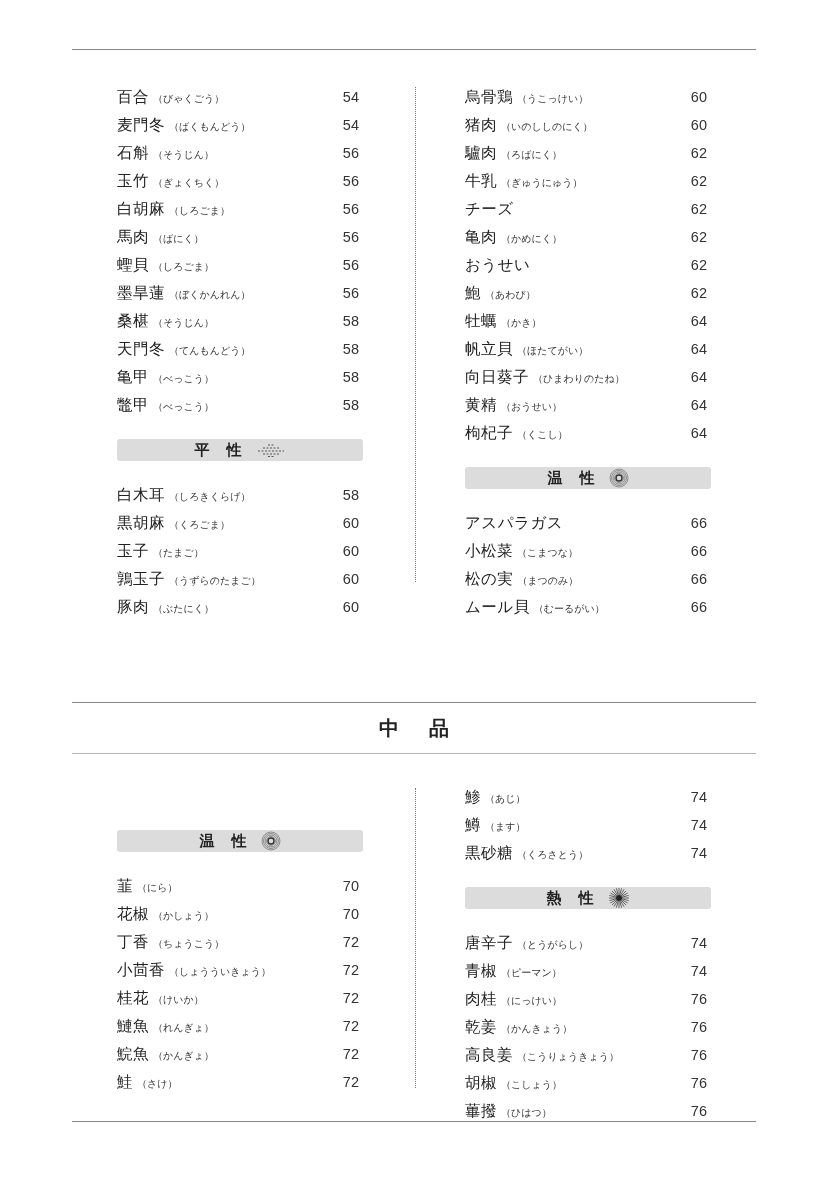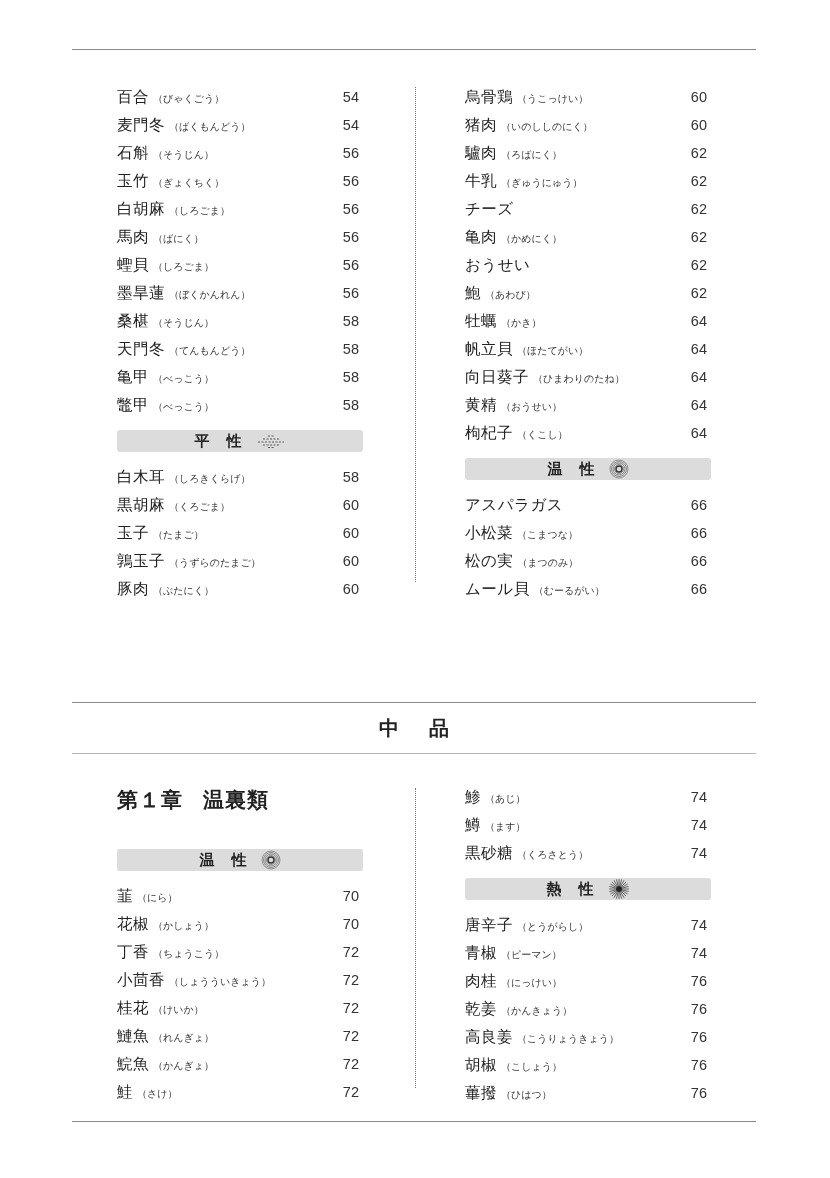--- a/index.html
+++ b/index.html
@@ -8,21 +8,21 @@
     font-family: "DejaVu Sans", "Liberation Sans", sans-serif; color: #222;
   }
   .hline { position: absolute; left: 72px; width: 684px; height: 0; border-top: 1.5px solid #8a8a8a; }
   .col { position: absolute; width: 246px; }
   .row { height: 28px; display: flex; align-items: center; justify-content: space-between; font-size: 15px; }
   .row .name { display: flex; align-items: baseline; white-space: nowrap; }
   .row .kanji { font-size: 15.5px; letter-spacing: 0.5px; }
   .row .kana { font-size: 10px; margin-left: 4px; color: #333; }
   .row .page { font-family: "Liberation Sans", sans-serif; font-weight: normal; font-size: 14.5px; color: #333; padding-right: 4px; }
   .band {
-    height: 22px; margin: 11px 0; background: #dcdcdc; border-radius: 3px;
+    height: 22px; margin: 20px 0; background: #dcdcdc; border-radius: 3px;
     display: flex; align-items: center; justify-content: center; gap: 8px;
     font-size: 15px; font-weight: bold; letter-spacing: 6px; color: #222;
   }
   .band svg { display: block; }
   .vdiv { position: absolute; left: 415px; width: 0; border-left: 1.5px dotted #777; }
   .section-title {
     position: absolute; left: 72px; width: 684px; top: 703px; height: 50px;
     display: flex; align-items: center; justify-content: center;
     font-size: 20px; font-weight: bold; letter-spacing: 30px; padding-left: 30px; box-sizing: border-box;
   }
@@ -304,25 +304,20 @@
         <span class="kanji">ムール貝</span>
         <span class="kana">（むーるがい）</span>
       </span>
       <span class="page">66</span>
     </div>
   </div>
 
 <div class="section-title">中品</div>
 
 <div class="col" style="left:117px; top:786px;">
-  <div class="chapter">
-    <span>第１章</span>
-    <span class="gap"></span>
-    <span>温裏類</span>
-  </div>
   <div style="height:24px;"></div>
   <div>
       <div class="band">
         <span>温 性</span>
         <span>
           <svg width="20" height="20" viewBox="0 0 20 20">
             <g fill="none" stroke="#777" stroke-width="0.8">
               <circle cx="10" cy="10" r="9"></circle>
               <circle cx="10" cy="10" r="7.5"></circle>
               <circle cx="10" cy="10" r="6"></circle>

